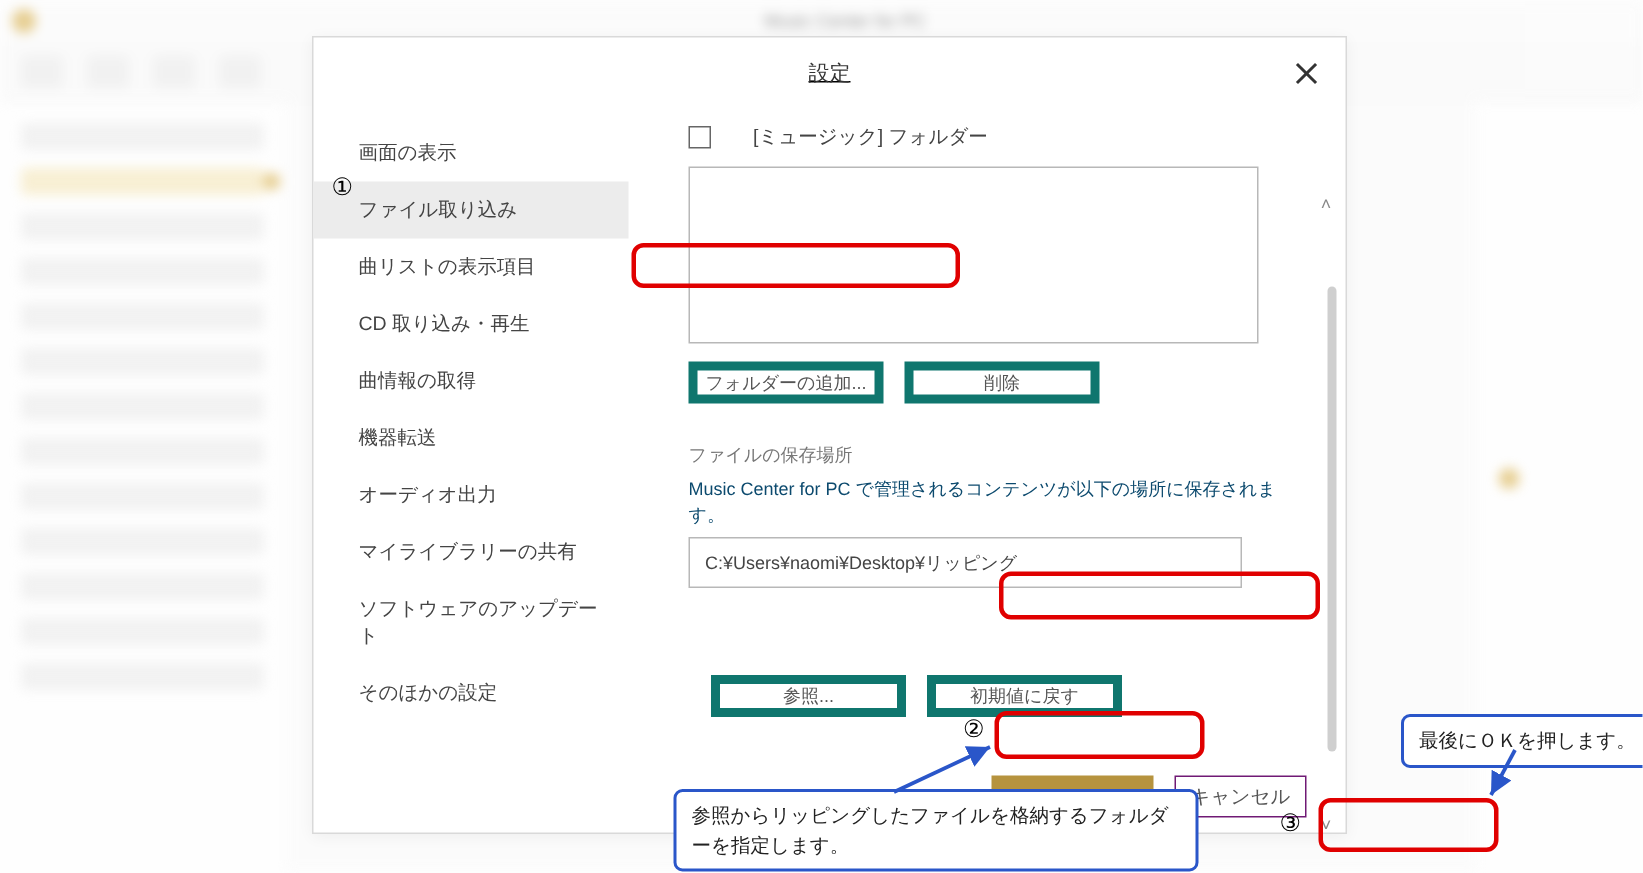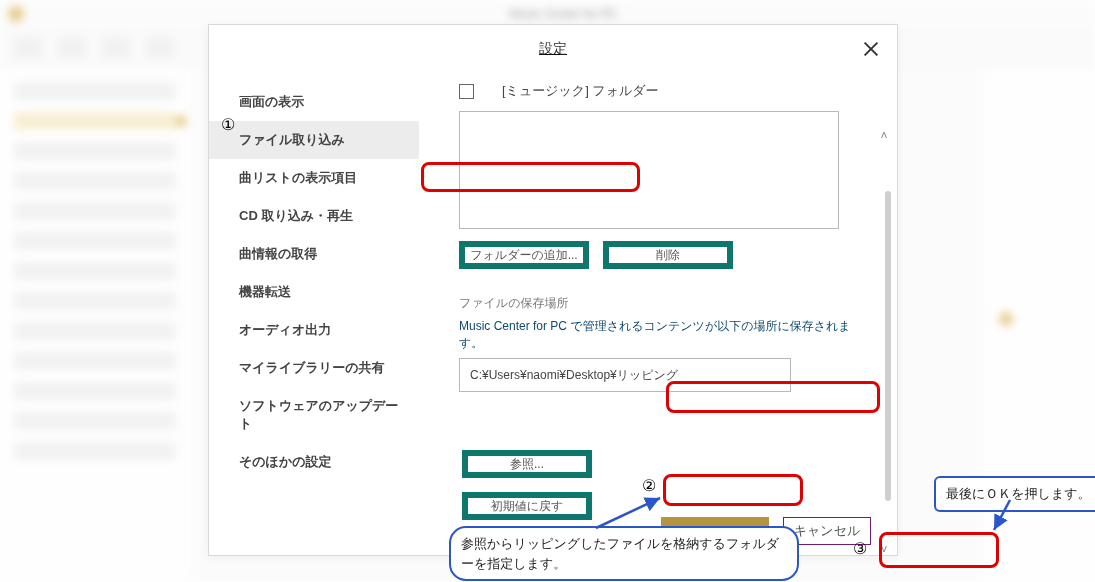--- a/index.html
+++ b/index.html
@@ -30,35 +30,35 @@
       border: 1px solid #d9d9d9;
       box-shadow: 0 2px 10px rgba(0,0,0,.05);
     }
     .dlg-header { position: relative; height: 48px; display:flex; align-items:center; justify-content:center;text-decoration:underline; }
     .dlg-title { font-size: 14px; color: #333; }
     .dlg-close { position:absolute; right:14px; top:12px; width:24px; height:24px; cursor:pointer; display:flex;align-items:center;justify-content:center;}
     .dlg-close::before, .dlg-close::after{ content:""; position:absolute; width:18px; height:2px; background:#333; }
     .dlg-close::before{ transform:rotate(45deg);} .dlg-close::after{ transform:rotate(-45deg);}
 
     .dlg-body { display:flex; height: calc(100% - 48px); position:relative;}
-    .dlg-side { width: 210px; padding-top: 10px; font-weight: bold;}
+    .dlg-side { width: 210px; padding-top: 10px;}
     .side-item { padding: 10px 14px 10px 30px; font-size: 13px; color:#444; cursor:pointer; }
     .side-item.sel { background:#ececec; }
 
     .dlg-main { flex:1; padding: 6px 28px 0 40px; position:relative;}
     .chk-row { display:flex; align-items:center; gap:16px; height:24px; margin-bottom:8px;}
     .chk { width:15px; height:15px; border:1.5px solid #666; background:#fff; }
     .chk-label { font-size:13px; color:#444;padding-left:12px;}
     .folder-list { width: 380px; height:118px; border:1px solid #b8b8b8; background:#fff;}
     .btn-row { display:flex; gap:14px; margin-top:12px;}
     .small-btn { width:130px; height:28px; border:6px solid #0f766e; background:#fff; font-size:12px; color:#555; display:flex;align-items:center;justify-content:center; cursor:pointer;}
     .section-label { font-size:12px; color:#777; margin-top:26px;}
     .section-desc { font-size:12px; color:#0c4a6e; margin-top:6px;}
-    .path-box { width: 332px; height:34px; border:1px solid #b8b8b8; background:#fff; margin-top:6px; display:flex; align-items:center; padding:0 10px; font-size:12px; color:#444;text-align:right;}
-    .browse-row { display:flex; gap:14px; margin-top:58px; margin-left:3px;flex-direction:column;}
+    .path-box { width: 369px; height:34px; border:1px solid #b8b8b8; background:#fff; margin-top:6px; display:flex; align-items:center; padding:0 10px; font-size:12px; color:#444;text-align:right;}
+    .browse-row { display:flex; gap:14px; margin-top:58px; margin-left:15px;}
 
     .dlg-footer { position:absolute; right:26px; bottom:10px; display:flex; gap:14px;}
     .ok-btn { width:108px; height:28px; background:#b6933e; color:#fff; border:none; font-size:13px; cursor:pointer; display:flex;align-items:center;justify-content:center;}
     .cancel-btn{ width:88px; height:28px; background:#fff; border:1px solid #701a75; font-size:13px; color:#555; cursor:pointer; display:flex;align-items:center;justify-content:center;}
     .scroll-thumb { position:absolute; right:6px; top:118px; width:6px; height:310px; background:#cfcfcf; border-radius:3px;}
     .chev { position:absolute; right:6px; width:14px; height:14px; display:flex;align-items:center;justify-content:center; color:#888; font-size:12px;}
     .chev.up{ top:56px;} .chev.down{ top:470px;}
 
     
     .red-box { position:absolute; border:3px solid #e00000; border-radius:8px; pointer-events:none;}
@@ -174,21 +174,21 @@
 <div class="red-box" style="left:421px; top:162px; width:219px; height:30px;"></div>
 
 <div class="red-box" style="left:666px; top:381px; width:214px; height:32px;"></div>
 
 <div class="circ-num" style="left:642px; top:476px;">②</div>
 <div class="red-box" style="left:663px; top:474px; width:140px; height:32px;"></div>
 
 <div class="circ-num" style="left:853px; top:539px;">③</div>
 <div class="red-box" style="left:879px; top:532px; width:120px; height:36px;"></div>
 
-<div class="blue-box" style="left:449px; top:526px; width:350px;border-radius:17px;"><span>参照からリッピングしたファイルを格納するフォルダーを指定します。</span></div>
+<div class="blue-box" style="left:449px; top:526px; width:350px;"><span>参照からリッピングしたファイルを格納するフォルダーを指定します。</span></div>
 <div class="blue-box" style="left:934px; top:476px; width:170px;"><span>最後にＯＫを押します。</span></div>
 
 <svg class="arrow-svg" style="left:590px; top:494px;" width="80" height="40">
   <defs>
       <marker id="ah1" markerWidth="8" markerHeight="8" refX="6" refY="3" orient="auto">
         <path d="M0,0 L6,3 L0,6 Z" fill="#2a56c9"></path>
       </marker>
     </defs>
   <line x1="6" y1="34" x2="70" y2="4" stroke="#2a56c9" stroke-width="2.5" marker-end="url(#ah1)"></line>
 </svg>

